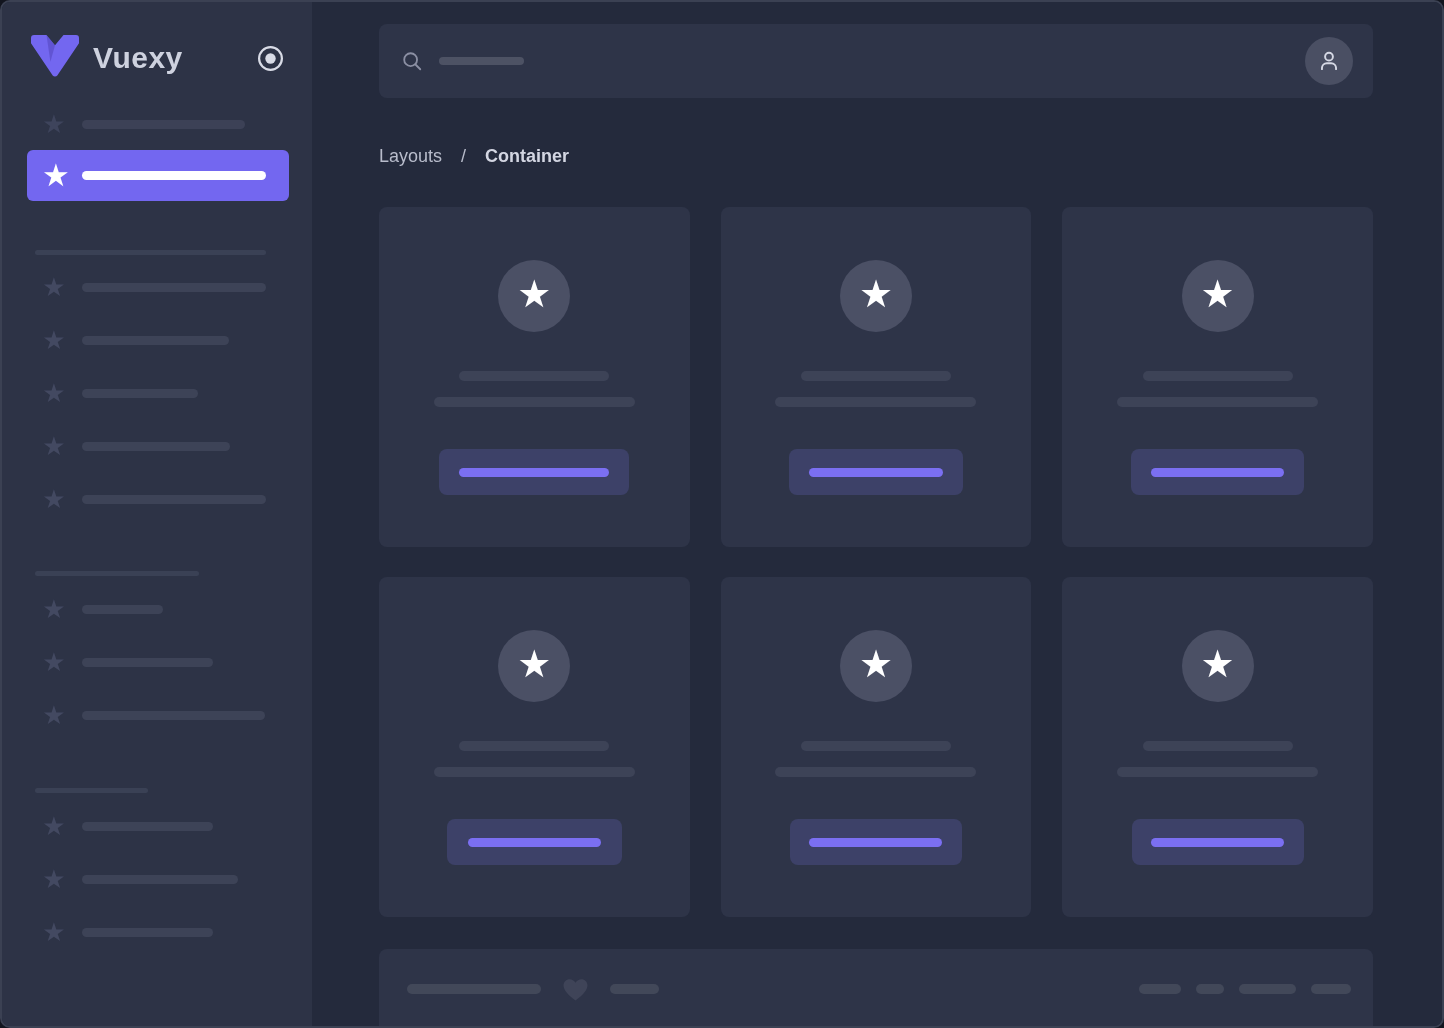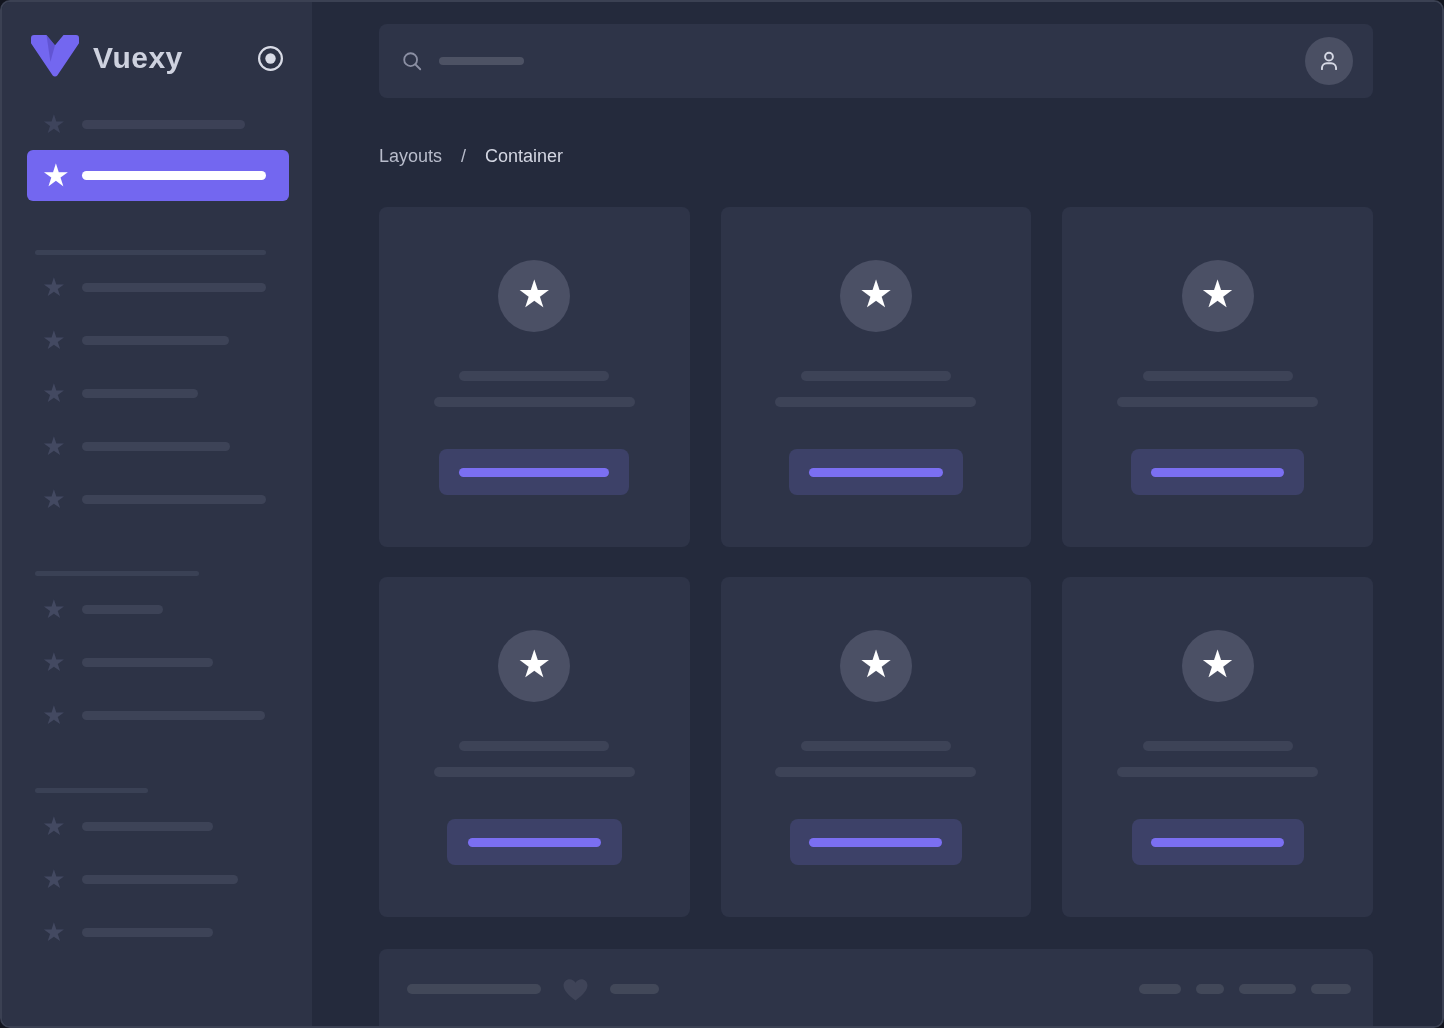--- a/index.html
+++ b/index.html
@@ -25,21 +25,21 @@
   .srow.active{height:51px;margin:var(--mt,15px) 23px 0 25px;padding-left:15px;border-radius:6px;background:var(--primary,#7367f0);}
   .srow.active .star-glyph{color:#fff;font-size:31px;line-height:51px;}
   .srow.active .sbar{background:#fff;}
   
   .main{flex:1;height:100%;background:var(--main-bg,#242a3c);padding:22px 69px 0 67px;overflow:hidden;}
   .searchbar{height:74px;border-radius:8px;background:var(--surface,#2e3448);display:flex;align-items:center;padding:0 20px 0 22px;}
   .search-icon{color:var(--search-icon,#8b8fa3);display:flex;}
   .search-ph{margin-left:16px;width:85px;height:8px;border-radius:4px;background:var(--search-ph,#4d5264);}
   .avatar{margin-left:auto;width:48px;height:48px;border-radius:50%;background:var(--avatar-bg,#4a4f63);display:flex;align-items:center;justify-content:center;color:var(--avatar-icon,#d5d8e4);cursor:pointer;}
   .breadcrumb{margin-top:48px;font-size:18px;color:var(--bc-text,#b8bccb);display:flex;gap:19px;align-items:baseline;}
-  .breadcrumb .current{color:var(--bc-current,#d3d6e2);font-weight:400;}
+  .breadcrumb .current{color:var(--bc-current,#d3d6e2);font-weight:700;}
   .grid{margin-top:40px;display:grid;grid-template-columns:repeat(3,1fr);column-gap:31px;row-gap:30px;}
   .card{height:340px;border-radius:8px;background:var(--surface,#2e3448);display:flex;flex-direction:column;align-items:center;}
   .avatar-circle{margin-top:53px;width:72px;height:72px;border-radius:50%;background:var(--circle-bg,#4b5065);display:flex;align-items:center;justify-content:center;}
   .cstar{color:#fff;font-size:38px;line-height:1;transform:translateY(-2px);}
   .line{height:10px;border-radius:5px;background:var(--skeleton,#3d4357);}
   .l1{width:150px;margin-top:39px;}
   .l2{width:201px;margin-top:16px;}
   .btn{margin-top:42px;width:var(--bw,180px);height:46px;border-radius:8px;background:var(--btn-bg,#3d4168);display:flex;align-items:center;justify-content:center;cursor:pointer;}
   .btnbar{width:var(--bbw,140px);height:9px;border-radius:5px;background:var(--primary-bar,#7b6ff2);}
   

